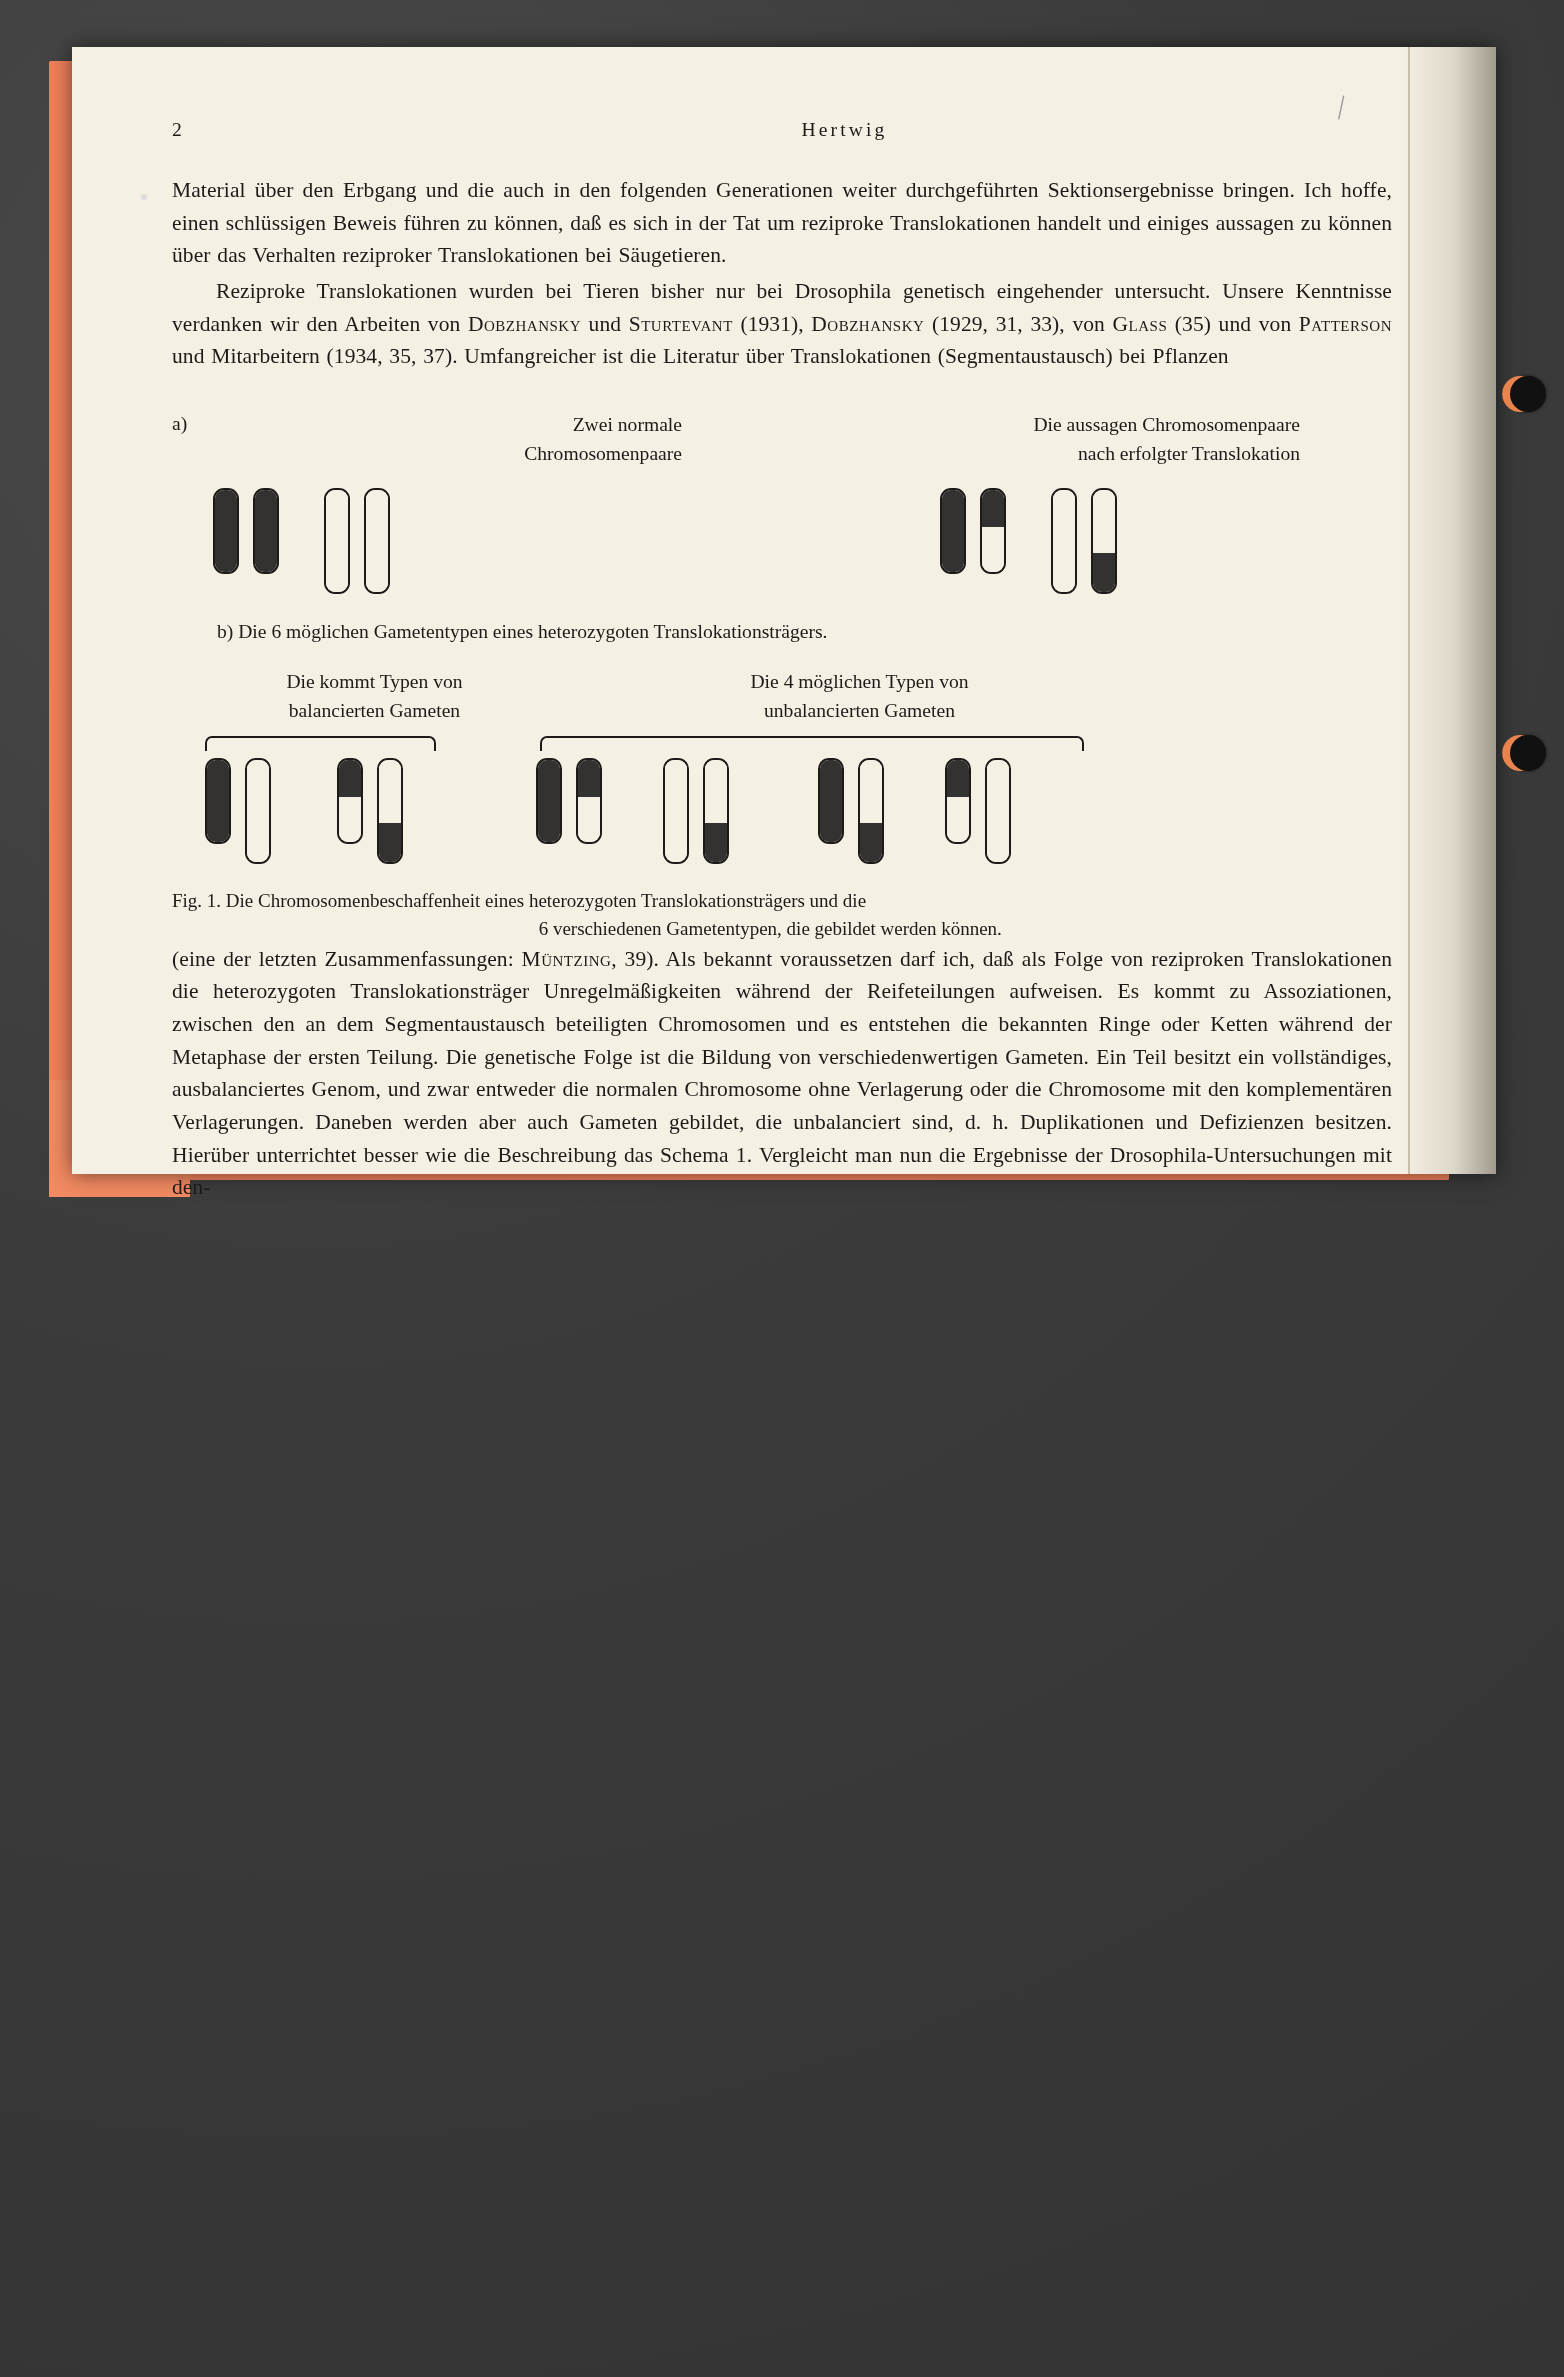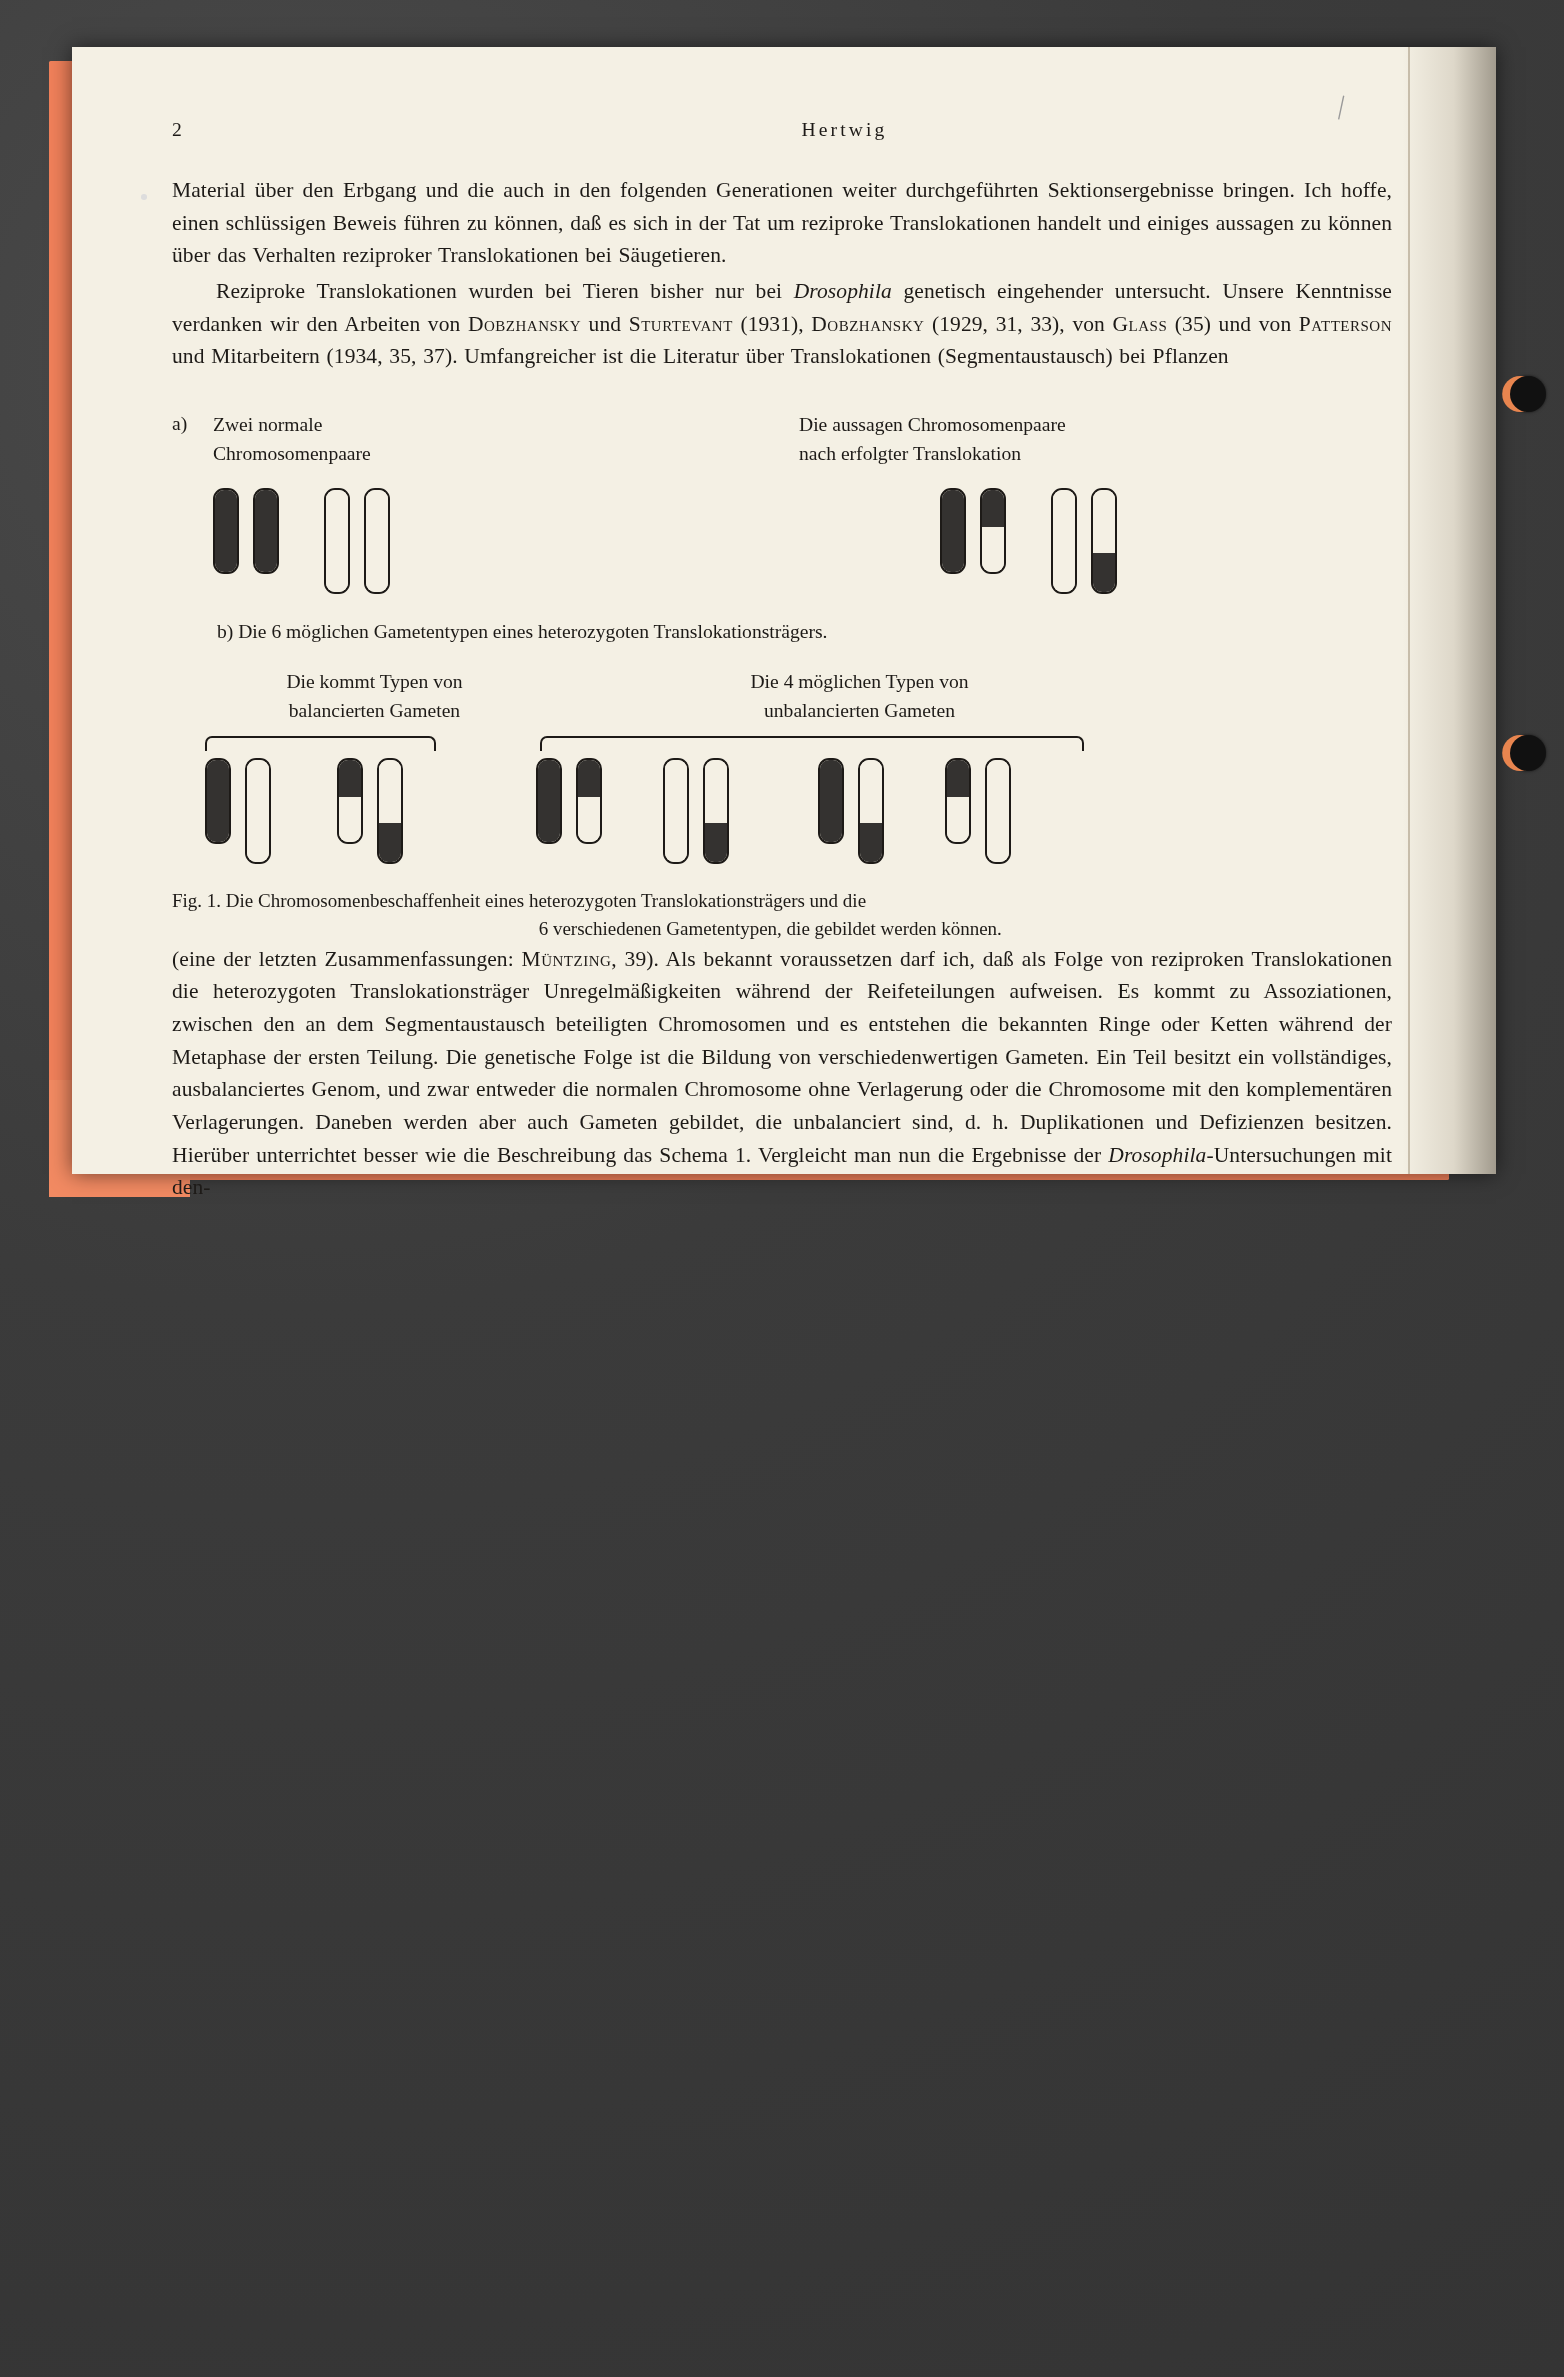--- a/index.html
+++ b/index.html
@@ -102,36 +102,36 @@
     font-size: 21.5px;
     line-height: 1.52;
     text-align: justify;
     margin: 0 0 0 0;
     letter-spacing: 0.1px;
     word-spacing: 1.2px;
   }
   p.body + p.body { margin-top: 3.1px; }
   p.indent { text-indent: 44px; }
   .sc { font-variant: small-caps; letter-spacing: 0.5px; margin-top: 41px; }
-  .it { font-style: italic; }
+  .it { }
 
   
   .figure {
     margin-top: 38px;
     position: relative;
   }
   .fig-row-a {
     display: flex;
     font-size: 19.6px;
   }
   .fig-label-a {
     width: 41px;
     padding-top: 1.6px;
   }
-  .cap-center { text-align: left; line-height: 1.45; }
+  .cap-center { text-align: right; line-height: 1.45; }
   .col-a-left { width: 469px; }
   .col-a-right { width: 501px; margin-left: 117px; }
 
   
   .chrom-group {
     display: flex;
     align-items: flex-start;
   }
   .chrom {
     width: 22px;

